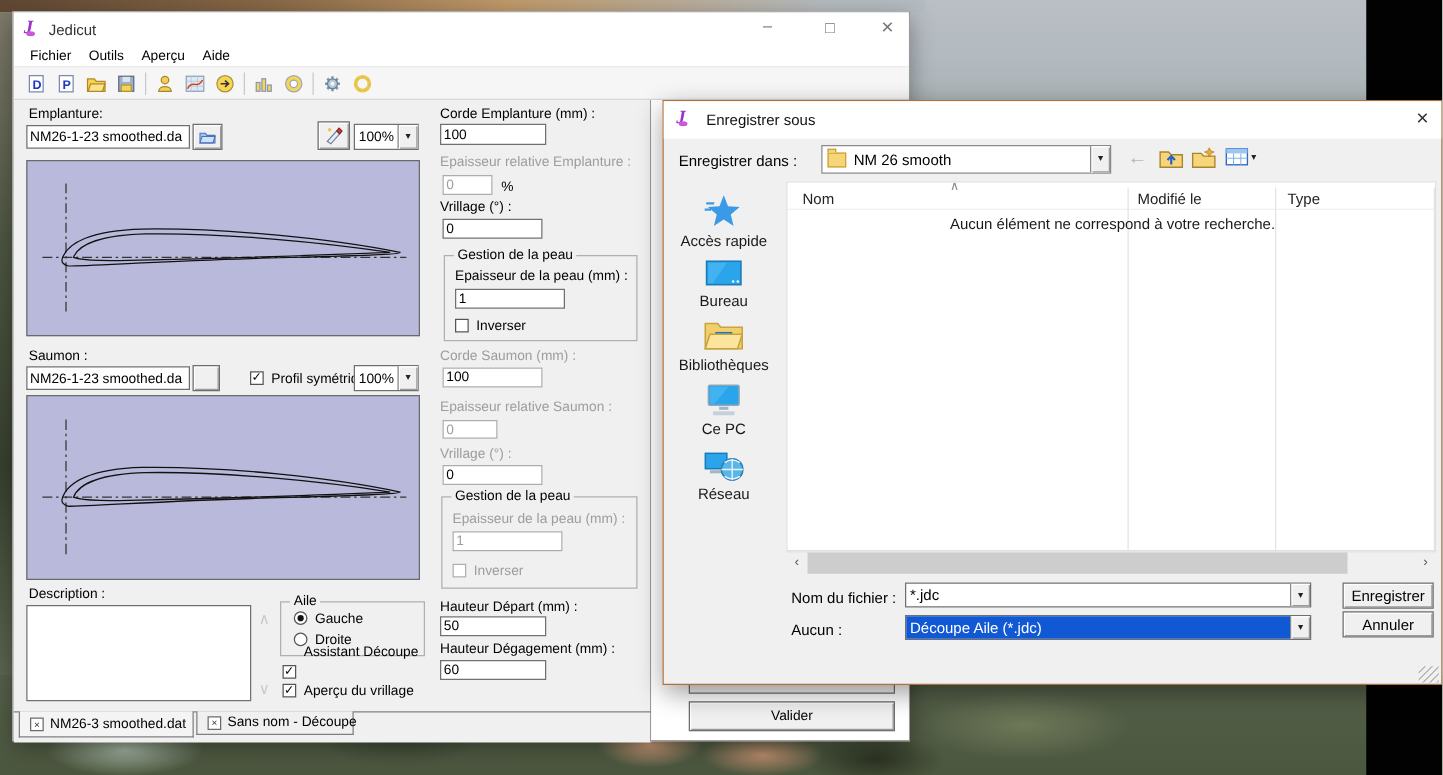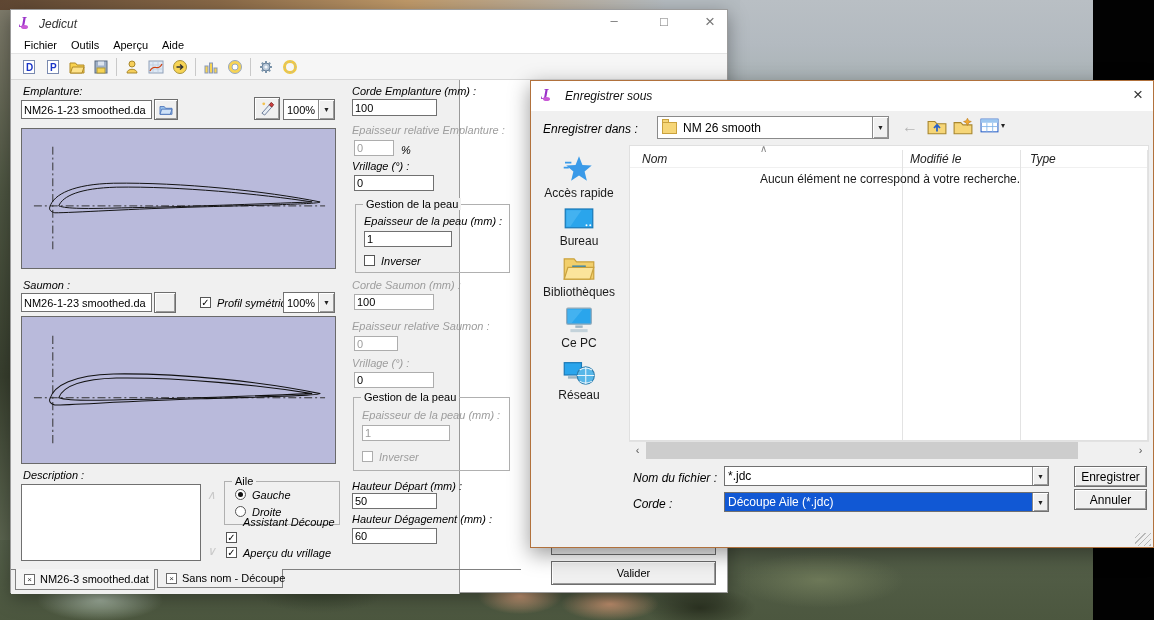--- a/index.html
+++ b/index.html
@@ -21,21 +21,21 @@
       radial-gradient(70px 24px at 610px 80%, #bd8d6c 0%, rgba(189,141,108,0) 70%),
       radial-gradient(90px 30px at 100px 75%, #9fae9c 0%, rgba(159,174,156,0) 70%),
       radial-gradient(120px 40px at 820px 50%, #6d7858 0%, rgba(109,120,88,0) 70%),
       radial-gradient(80px 30px at 700px 85%, #2c3322 0%, rgba(44,51,34,0) 70%),
       radial-gradient(100px 36px at 320px 60%, #3a4530 0%, rgba(58,69,48,0) 70%),
       linear-gradient(180deg,#55604a 0%,#4c573f 100%); }
   .bg-black { left:1093px; top:0; width:61px; height:620px; background:#020202; }
 
   
   .win { background:#fff; border:1px solid #9b9b9b; box-shadow:0 5px 18px rgba(0,0,0,.35); }
-  .lbl { position:absolute; white-space:nowrap;font-style:italic; }
+  .lbl { position:absolute; white-space:nowrap; }
   .dis { color:#9d9d9d; }
   .inp { position:absolute; background:#fff; border:1px solid #707070; font:11px "Liberation Sans",sans-serif; padding:1px 2px; color:#000; }
   .btn3d { position:absolute; background:#f0f0f0; border:1px solid #6e6e6e;
     box-shadow:inset 1px 1px 0 #ffffff, inset -1px -1px 0 #9a9a9a;
     display:flex; align-items:center; justify-content:center; font-size:11px; }
   .grp { position:absolute; border:1px solid #b0b0b0; }
   .grp > .gt { position:absolute; top:-7px; left:7px; background:#f0f0f0; padding:0 3px; white-space:nowrap; }
   .chk { position:absolute; width:11px; height:11px; background:#fff; border:1px solid #555;
     font-size:10px; line-height:9px; text-align:center; }
   .chk.off { color:transparent; }
@@ -162,21 +162,21 @@
           </svg>
         </span>
       <span class="tbtn">
           <svg width="16" height="16" viewBox="0 0 16 16">
             <circle cx="8" cy="8" r="5.5" fill="none" stroke="#f0c840" stroke-width="3"></circle>
             <circle cx="8" cy="8" r="5.5" fill="none" stroke="#a8b8c8" stroke-width="0.8" stroke-dasharray="2 3"></circle>
           </svg>
         </span>
     </div>
 
-    <div class="abs" style="left:0;top:70px;width:449px;height:514px;background:#f0f0f0;border-right:1px solid #9a9a9a;">
+    <div class="abs" style="left:0;top:70px;width:510px;height:514px;background:#f0f0f0;border-right:1px solid #9a9a9a;">
 
       <span class="lbl" style="left:12px;top:5px;">Emplanture:</span>
       <input class="inp" style="left: 10px; top: 20px; width: 131px; height: 19px;" value="NM26-1-23 smoothed.da">
       <div class="btn3d" style="left:143px;top:19px;width:24px;height:21px;">
           <svg width="14" height="12" viewBox="0 0 16 14">
             <path d="M1 3 h5 l1.5 2 h7.5 v7 H1z" fill="#9ec7f0" stroke="#4a72b8"></path>
             <path d="M3 6 h12 l-2 6 H1z" fill="#cfe2f8" stroke="#4a72b8"></path>
           </svg>
         </div>
       <div class="btn3d" style="left:243px;top:17px;width:26px;height:23px;">
@@ -395,21 +395,21 @@
 
     <span class="lbl" style="left:102px;top:390px;">Nom du fichier :</span>
     <div class="combo" style="left:193px;top:385px;width:325px;height:20px;">
       <span class="txt">*.jdc</span>
       <span class="arw">▼</span>
     </div>
     <div class="btn3d" style="left:543px;top:385px;width:73px;height:21px;font-size:12px;text-align:right;">
       <span>Enregistrer</span>
     </div>
 
-    <span class="lbl" style="left:102px;top:416px;">Corde :</span>
+    <span class="lbl" style="left:102px;top:416px;">Aucun :</span>
     <div class="combo" style="left:193px;top:411px;width:325px;height:20px;">
       <span class="txt" style="background:#1158d4;color:#fff;align-self:stretch;display:flex;align-items:center;">Découpe Aile (*.jdc)</span>
       <span class="arw">▼</span>
     </div>
     <div class="btn3d" style="left:543px;top:408px;width:73px;height:21px;font-size:12px;">
       <span>Annuler</span>
     </div>
 
     <div class="grip" style="left:604px;top:452px;"></div>
   </div>

